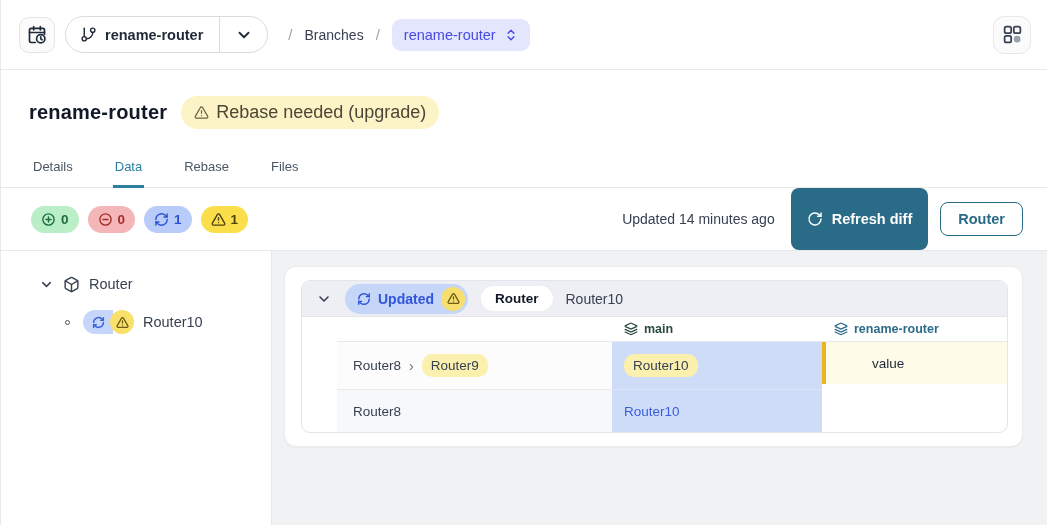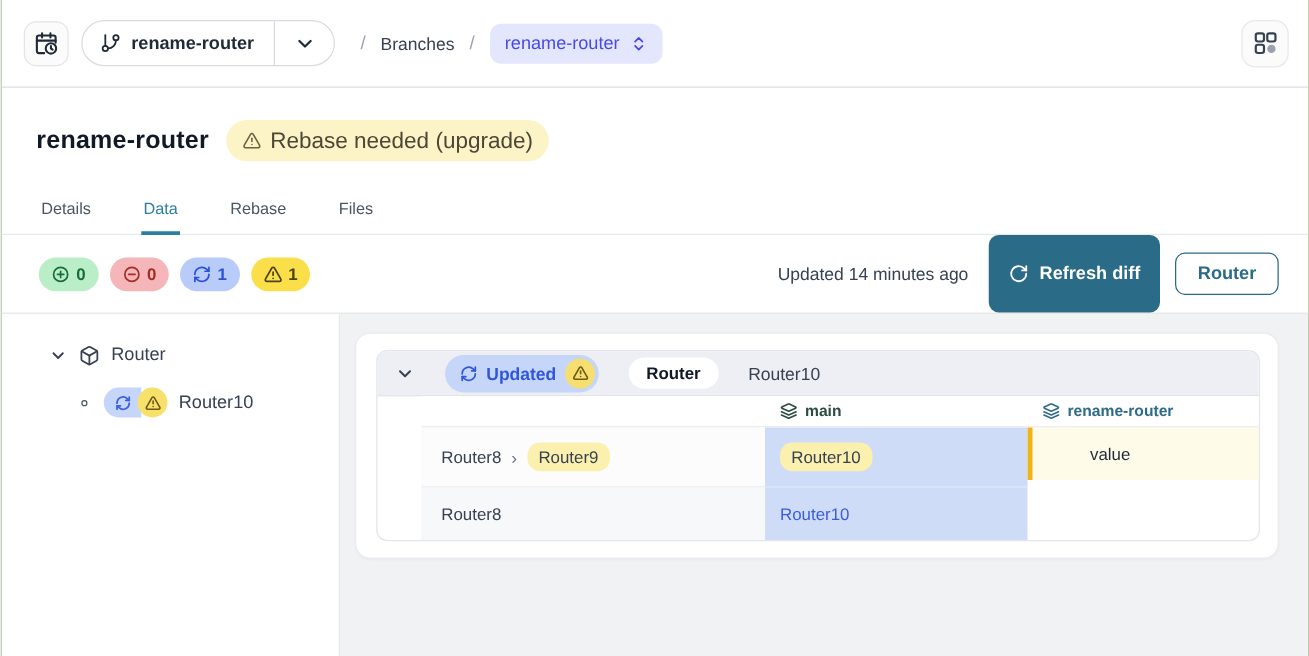--- a/index.html
+++ b/index.html
@@ -53,21 +53,21 @@
   .bullet { width:5px; height:5px; border:1.5px solid #4b5563; border-radius:50%; flex:none; margin-right:4px; }
   .status-pill { display:flex; align-items:center; }
   .status-pill .sync-seg { width:30px; height:24px; background:#c6d6fa; border-radius:12px 0 0 12px; display:flex; align-items:center; justify-content:center; }
   .status-pill .warn-seg { width:24px; height:24px; background:#f7e16b; border-radius:50%; margin-left:-3px; display:flex; align-items:center; justify-content:center; }
   .tree-child-label { font-size:14.5px; color:#374151; }
 
   .main { flex:1; background:#f1f2f4; padding:15px 24px 0 12px; min-width:0; }
   .card { background:#fff; border:1px solid #ececf0; border-radius:12px; box-shadow:0 1px 2px rgba(16,24,40,.04); padding:13px 14px 13px 16px; }
 
   .diff-panel { border:1px solid #e3e5ea; border-radius:9px; overflow:hidden; }
-  .panel-head { background:#edeff4; border-bottom:1px solid #e3e5ea; height:36px; display:flex; align-items:center; gap:24px; padding:0 10px 0 14px; }
+  .panel-head { background:#edeff4; border-bottom:1px solid #e3e5ea; height:36px; display:flex; align-items:center; gap:13px; padding:0 10px 0 14px; }
   .upd-pill { display:flex; align-items:center; background:#c5d6f9; border-radius:999px; padding:3px 3px 3px 12px; gap:7px; }
   .upd-pill .upd-label { font-size:14px; font-weight:600; color:#3156d9; }
   .upd-pill .warn-circle { width:24px; height:24px; border-radius:50%; background:#f6df6e; display:flex; align-items:center; justify-content:center; }
   .type-pill { background:#fff; border-radius:999px; padding:5px 14px; font-size:13.5px; font-weight:700; color:#111827; }
   .record-name { font-size:14px; color:#374151; }
 
   .dtable { display:grid; grid-template-columns:275px 210px 1fr;margin-left:35px; }
   .cell { display:flex; align-items:center; font-size:13.5px; }
   .colhead { height:25px; background:#fff; border-bottom:1px solid #e8e9ed; font-weight:700; font-size:12.5px; gap:6px; padding-left:12px; }
   .colhead.base { color:#2b4d41; }

